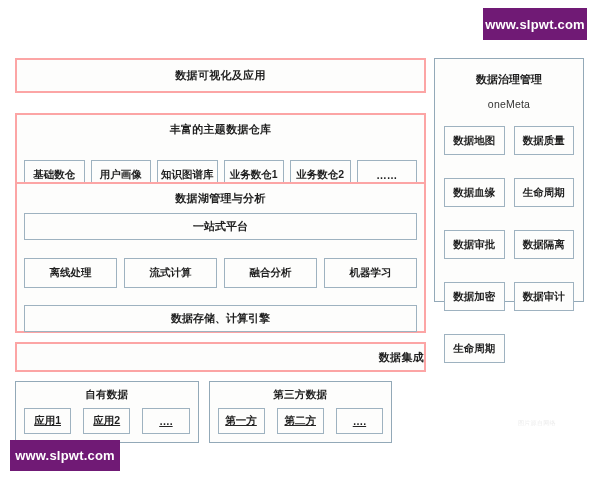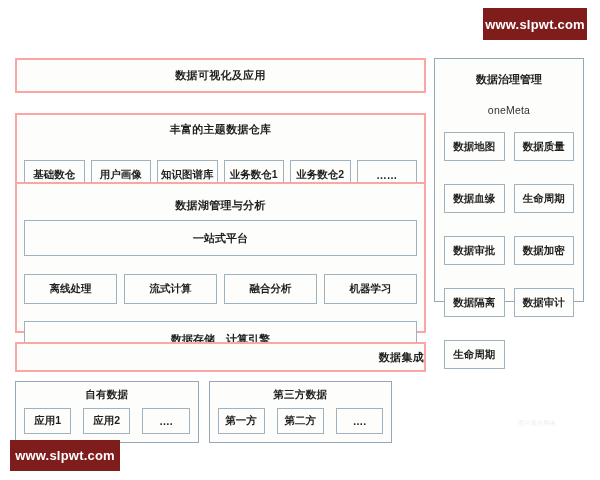--- a/index.html
+++ b/index.html
@@ -71,24 +71,24 @@
     justify-content: center;
     font-size: 10.5px;
     font-weight: bold;
     color: #1f1f1f;
     flex: 1 1 0;
     white-space: nowrap;
   }
 
   
   #band-lake { top: 124px; height: 151px; }
-  #band-lake .band-title { margin-top: 14px; }
+  #band-lake .band-title { margin-top: 7px; }
   .wide-bar {
     margin: 7px 7px 0 7px;
-    height: 36px;
+    height: 27px;
     border: 1px solid #9eb2c0;
     background: #fdfdfc;
     box-sizing: border-box;
     display: flex;
     align-items: center;
     justify-content: center;
     font-size: 11px;
     font-weight: bold;
     color: #1f1f1f;
   }
@@ -124,20 +124,21 @@
     background: #fdfdfc;
     box-sizing: border-box;
     flex: 1 1 0;
   }
   .source-group .band-title { margin-top: 6px; font-size: 10.5px; }
   .source-chips {
     display: flex;
     gap: 12px;
     padding: 0 8px;
     margin-top: 6px;
+    text-decoration: underline;
   }
   .source-chips .chip { height: 26px; font-size: 10.5px; }
 
   
   #right-panel {
     position: absolute;
     left: 434px;
     top: 58px;
     width: 150px;
     height: 244px;
@@ -148,21 +149,21 @@
   #gov-title {
     text-align: center;
     font-size: 11px;
     font-weight: bold;
     margin-top: 13px;
     color: #1f1f1f;
   }
   #gov-subtitle {
     text-align: center;
     font-size: 10.5px;
-    margin-top: 17px;
+    margin-top: 11px;
     color: #333333;
     letter-spacing: .2px;
   }
   #gov-grid {
     margin-top: 16px;
     padding: 0 9px;
     display: grid;
     grid-template-columns: 1fr 1fr;
     grid-auto-rows: 29px;
     row-gap: 23px;
@@ -177,21 +178,21 @@
     justify-content: center;
     font-size: 10.5px;
     font-weight: bold;
     color: #1f1f1f;
     white-space: nowrap;
   }
 
   
   .watermark {
     position: absolute;
-    background: #7f1d1d;
+    background: #701a75;
     color: #ffffff;
     font-size: 13px;
     font-weight: bold;
     display: flex;
     align-items: center;
     justify-content: center;
     letter-spacing: .2px;
   }
   #watermark-top {
     left: 483px;
@@ -275,22 +276,22 @@
 
 <div id="right-panel">
   <div id="gov-title">数据治理管理</div>
   <div id="gov-subtitle">oneMeta</div>
   <div id="gov-grid">
     <div class="gov-chip">数据地图</div>
     <div class="gov-chip">数据质量</div>
     <div class="gov-chip">数据血缘</div>
     <div class="gov-chip">生命周期</div>
     <div class="gov-chip">数据审批</div>
+    <div class="gov-chip">数据隔离</div>
     <div class="gov-chip">数据加密</div>
-    <div class="gov-chip">数据隔离</div>
     <div class="gov-chip">数据审计</div>
     <div class="gov-chip">生命周期</div>
   </div>
 </div>
 
 <div class="watermark" id="watermark-top">www.slpwt.com</div>
 <div class="watermark" id="watermark-bottom">www.slpwt.com</div>
 <div id="watermark-faint">图片源自网络</div>
 
 </body></html>

